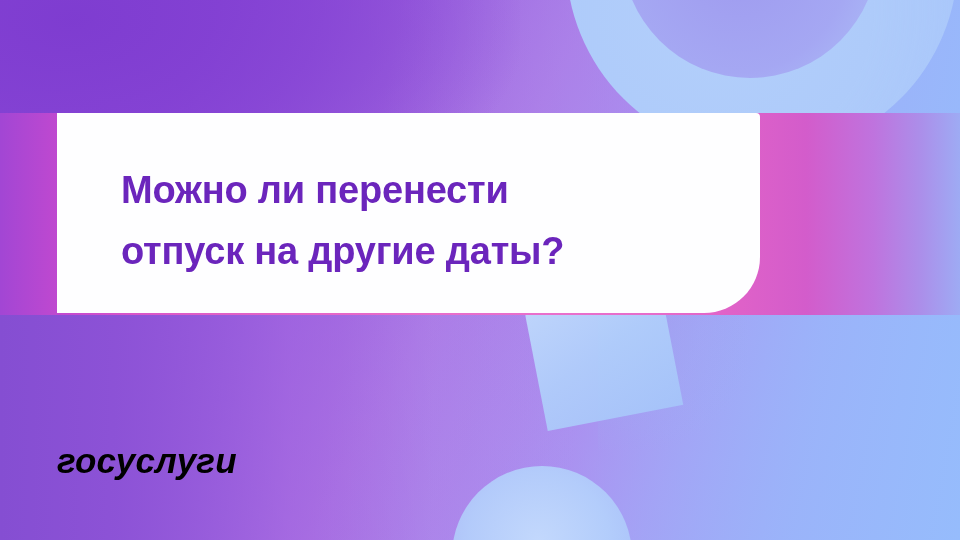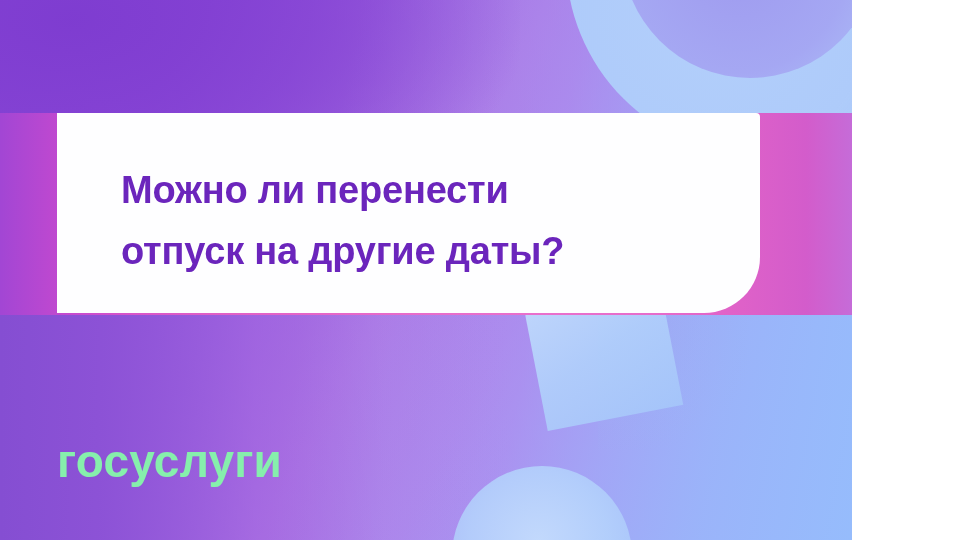--- a/index.html
+++ b/index.html
@@ -7,21 +7,21 @@
     margin: 0;
     padding: 0;
     background: #ffffff;
   }
   body {
     font-family: "Liberation Sans", "DejaVu Sans", sans-serif;
   }
 
   .stage {
     position: relative;
-    width: 852px;
+    width: 960px;
     height: 540px;
     overflow: hidden;
     background: #8a4fd6;
   }
 
   
   .bg-base {
     position: absolute;
     inset: 0;
     background:
@@ -171,25 +171,26 @@
     font-weight: 700;
     line-height: 61px;
     letter-spacing: -0.2px;
     white-space: pre-line;
   }
 
   
   .logo {
     position: absolute;
     left: 57px; top: 441px;
-    color: #86efac;
-    font-size: 46px;
+    color: #000000;
+    font-size: 35px;
     font-weight: 700;
     letter-spacing: 0.2px;
     line-height: 40px;
+    font-style: italic;
   }
 </style>
 </head>
 <body>
 
 <div class="stage">
 
   <div class="bg-base"></div>
   <div class="bg-sweep-right"></div>
   <div class="bg-bottom-warm"></div>

